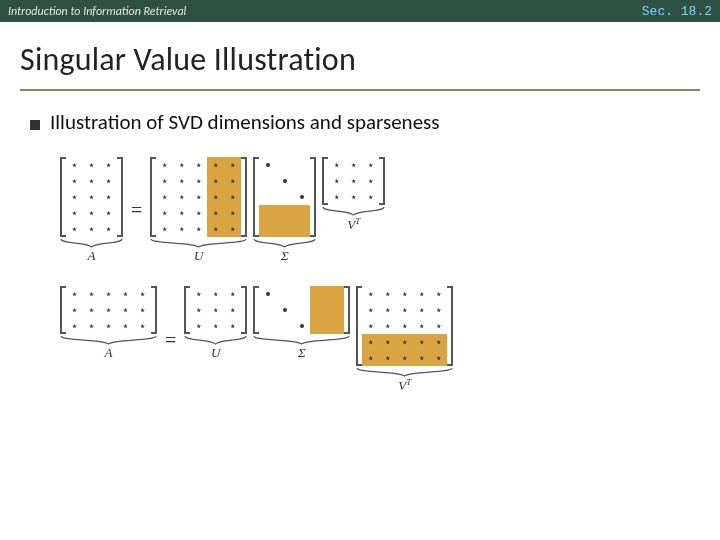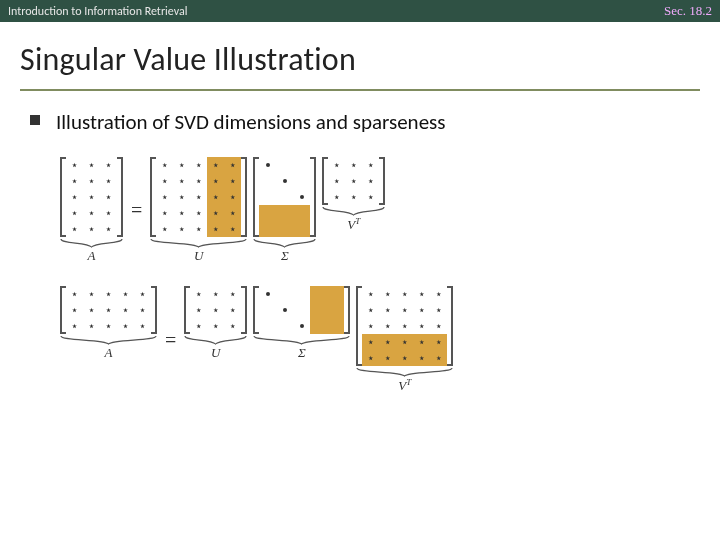--- a/index.html
+++ b/index.html
@@ -16,46 +16,47 @@
     height: 22px;
     background: #2f5144;
     display: flex;
     justify-content: space-between;
     align-items: center;
     padding: 0 8px;
   }
   .topbar-left {
     color: #e6e6e6;
     font-size: 12px;
+    font-style: italic;
     font-family: "Calibri", sans-serif;
   }
   .topbar-right {
-    color: #f0abfc;
+    color: #7dd3fc;
     font-size: 13px;
-    font-family: Liberation Serif, serif;
+    font-family: Liberation Mono, monospace;
   }
   .title-wrap {
     padding: 18px 20px 6px 20px;
   }
   .title {
     font-size: 32px;
     font-weight: 400;
     color: #222;
     font-family: "Calibri Light", "Calibri", sans-serif;
     letter-spacing: 0.2px;
   }
   .title-underline {
     height: 2px;
     background: #808c60;
     margin: 4px 20px 0 20px;
   }
   .bullet-row {
     display: flex;
-    align-items: flex-start;
-    gap: 16px;
+    align-items: center;
+    gap: 10px;
     padding: 18px 30px 0 30px;
   }
   .bullet-icon {
     width: 10px; height: 10px;
     background: #323232;
     margin-top: 6px;
     flex-shrink: 0;
   }
   .bullet-text {
     font-size: 21px;

